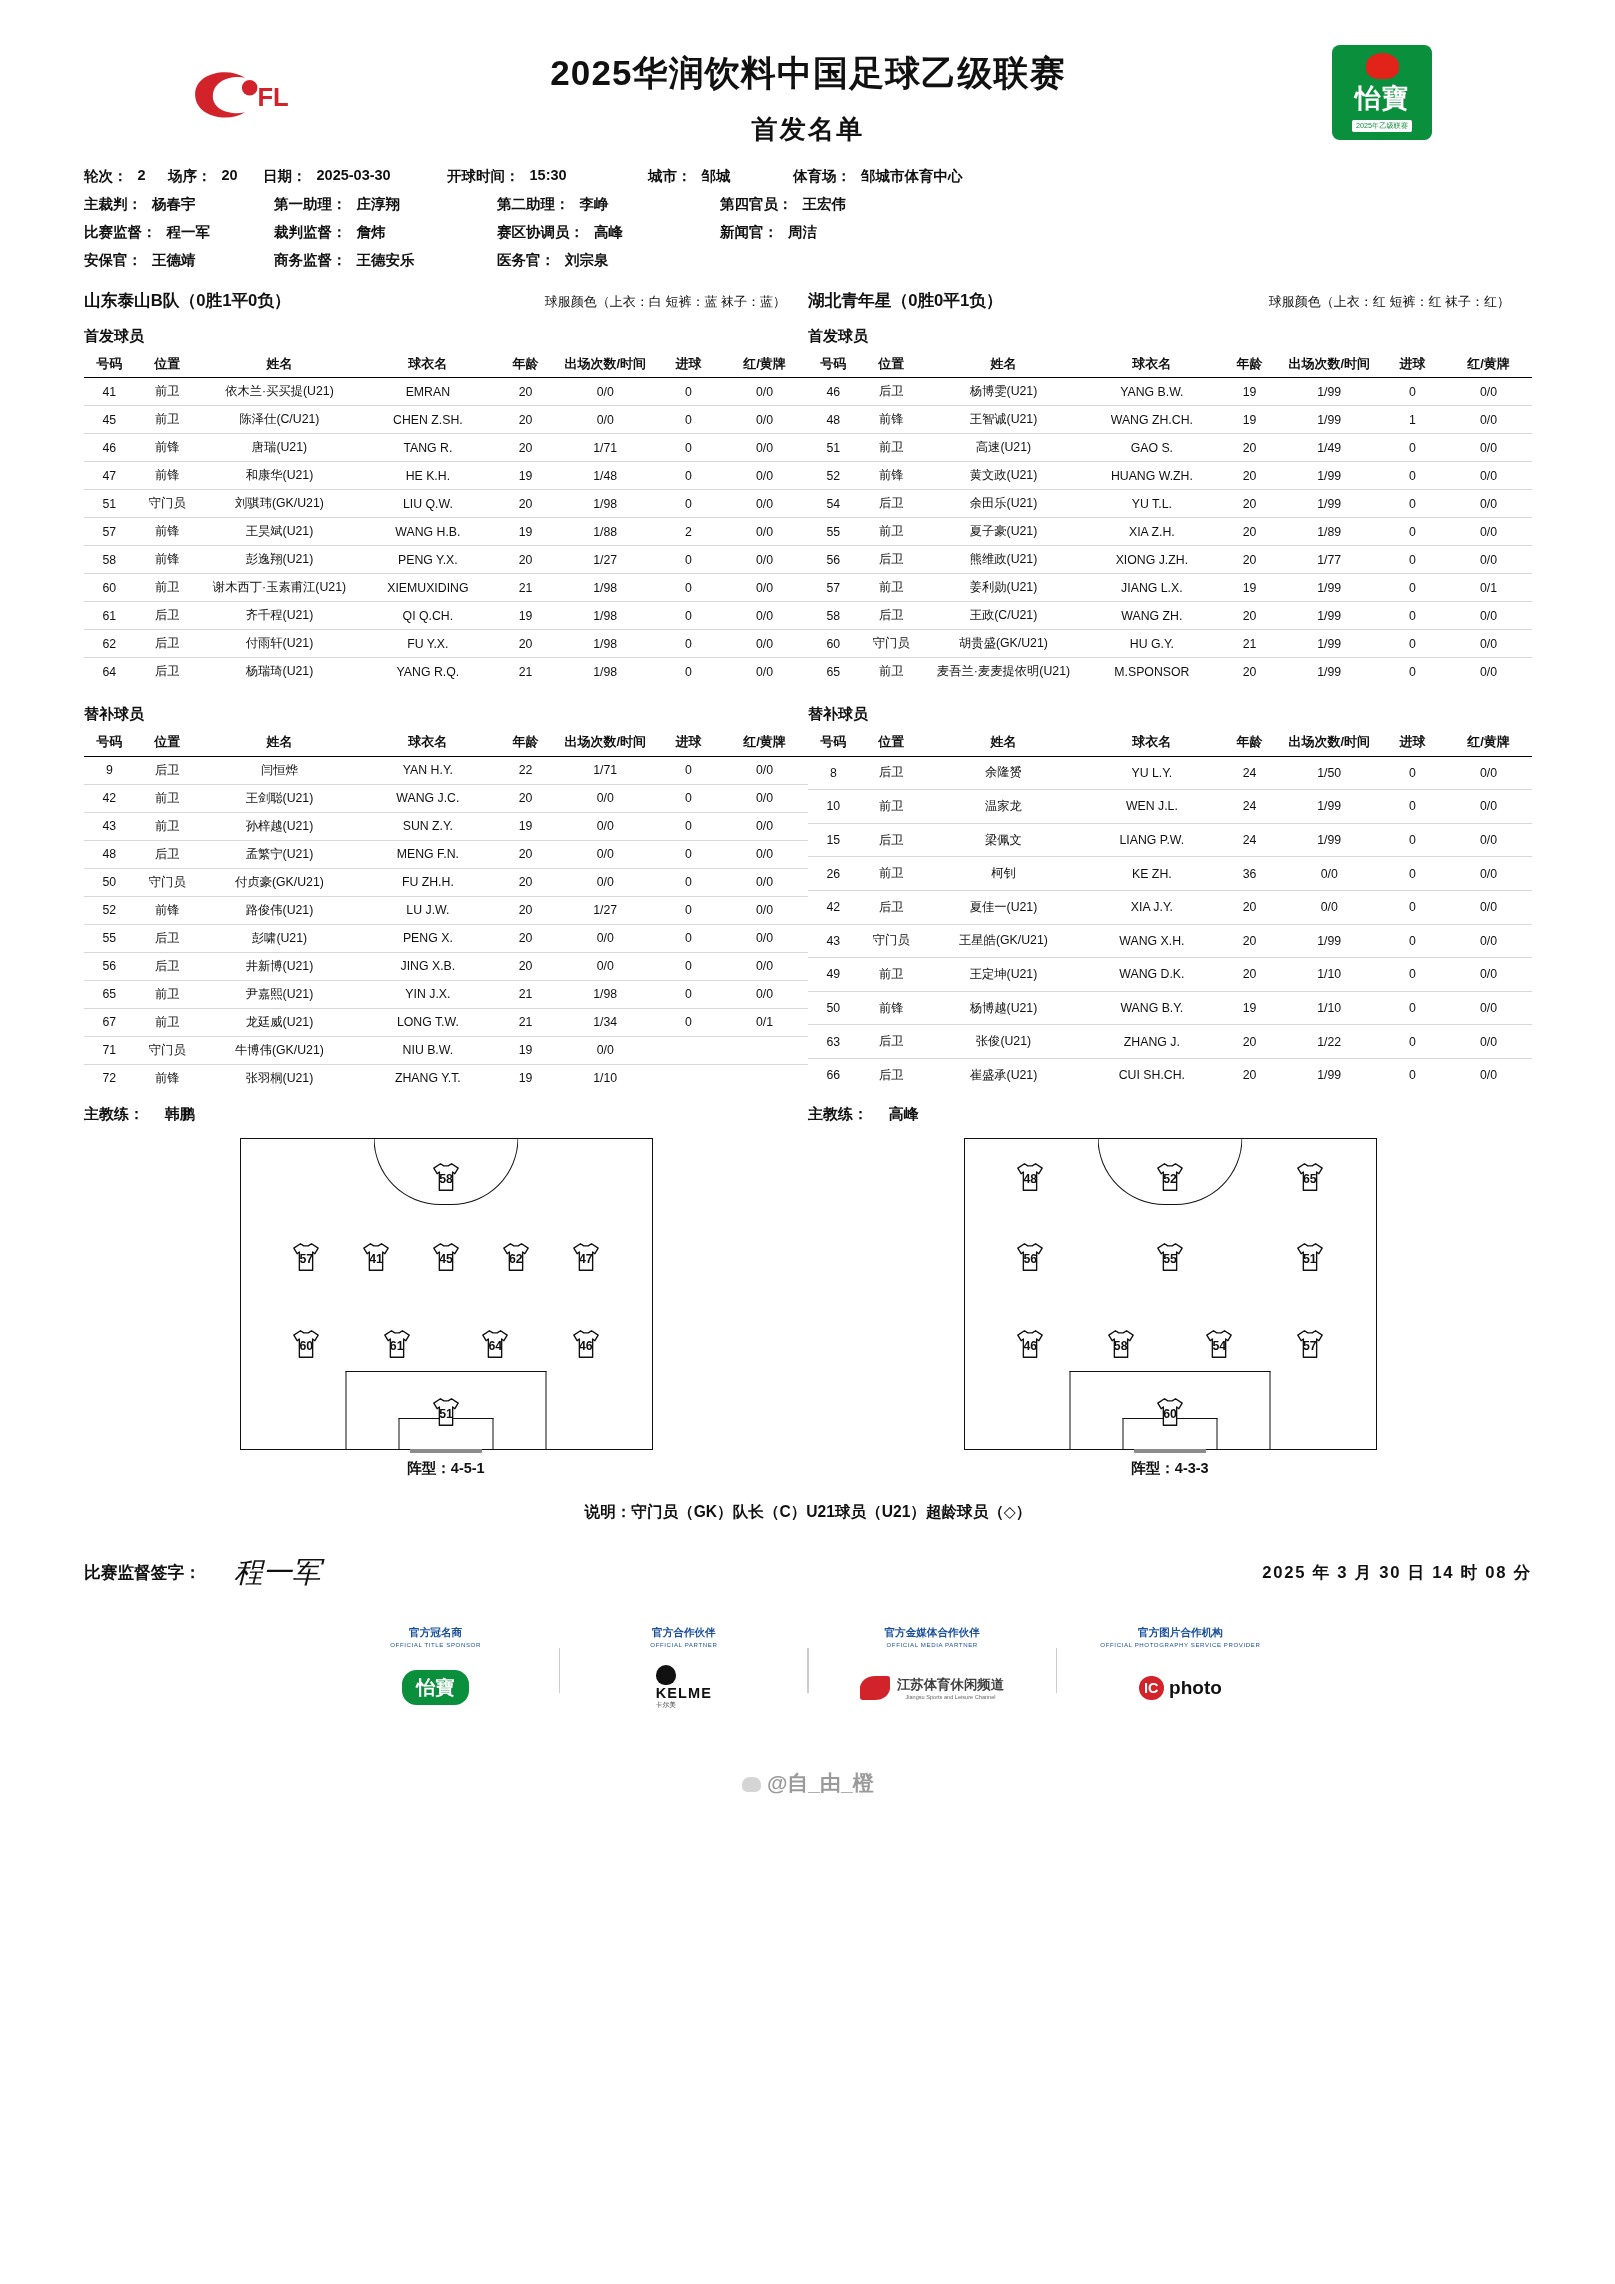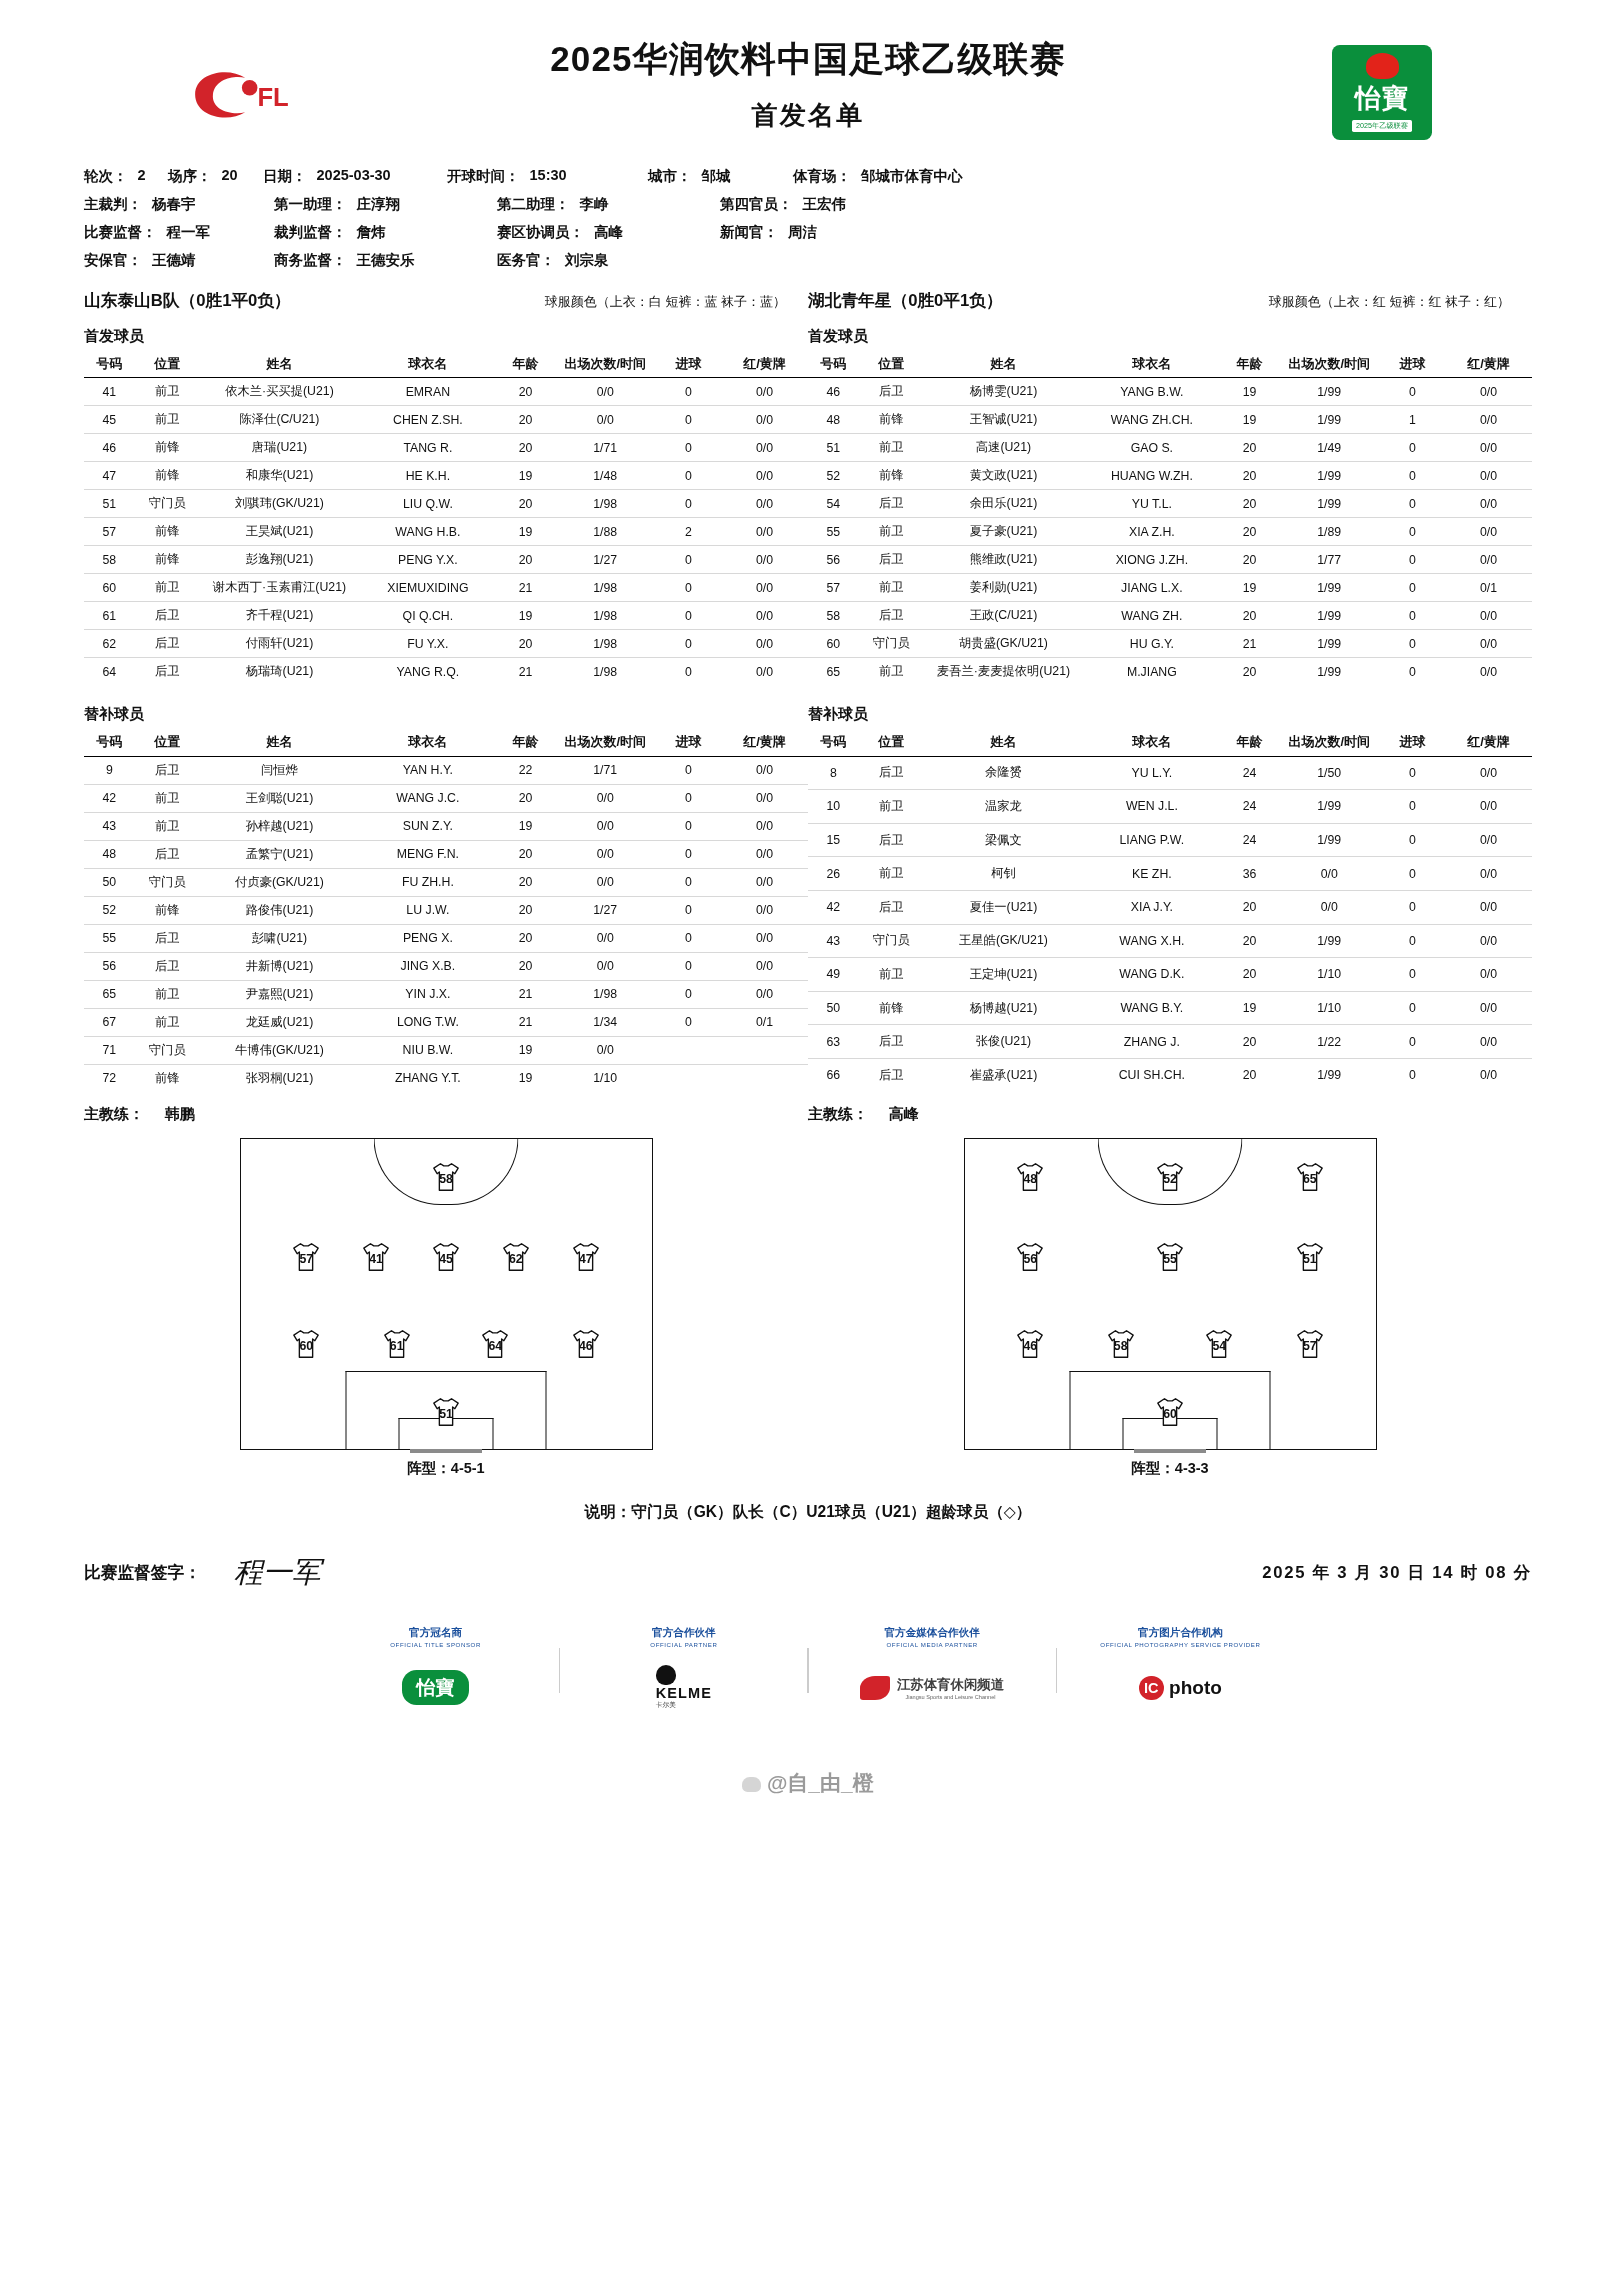--- a/index.html
+++ b/index.html
@@ -2,21 +2,21 @@
 <html style="font-size:9px"><head>
 <meta charset="utf-8">
 <style>
   html, body { margin:0; padding:0; background:#ffffff; }
   body { font-family:"Liberation Sans","DejaVu Sans",sans-serif; color:#111; }
   .page { width:1616px; min-height:2284px; position:relative; background:#fff; box-sizing:border-box; }
 
   
   .header { position:relative; height:167px; }
   .logo-cfl { position:absolute; left:184px; top:61px; width:128px; height:67px; }
-  .title-wrap { position:absolute; left:0; right:0; top:36px; text-align:center; }
+  .title-wrap { position:absolute; left:0; right:0; top:50px; text-align:center; }
   .title-1 { font-size:35px; font-weight:bold; letter-spacing:1.1px; }
   .title-2 { font-size:26px; font-weight:bold; letter-spacing:2.2px; margin-top:14.5px; }
   .logo-yibao { position:absolute; right:184px; top:45px; width:100px; height:95px;
                 border-radius:7.8px; background:#0a8f3c; display:flex; flex-direction:column;
                 align-items:center; justify-content:center; color:#fff; }
   .logo-yibao .yb-top { width:33px; height:26px; background:#e2231a; border-radius:50% 50% 40% 40%; margin-bottom:2.2px;}
   .logo-yibao .yb-main { font-size:26px; font-weight:bold; letter-spacing:1.1px; }
   .logo-yibao .yb-sub { font-size:7.2px; margin-top:4.5px; background:#fff; color:#0a8f3c; padding:1.1px 4.5px; border-radius:1.7px;}
 
   
@@ -457,21 +457,21 @@
             <td class="c-shirt">HU G.Y.</td>
             <td class="c-age">21</td>
             <td class="c-apps">1/99</td>
             <td class="c-goal">0</td>
             <td class="c-card">0/0</td>
           </tr>
           <tr>
             <td class="c-num">65</td>
             <td class="c-pos">前卫</td>
             <td class="c-name">麦吾兰·麦麦提依明(U21)</td>
-            <td class="c-shirt">M.JIANG</td>
+            <td class="c-shirt">M.SPONSOR</td>
             <td class="c-age">20</td>
             <td class="c-apps">1/99</td>
             <td class="c-goal">0</td>
             <td class="c-card">0/0</td>
           </tr>
         </tbody>
       </table>
   </div>
 
   <div class="sub-title" style="margin-top:20px">

